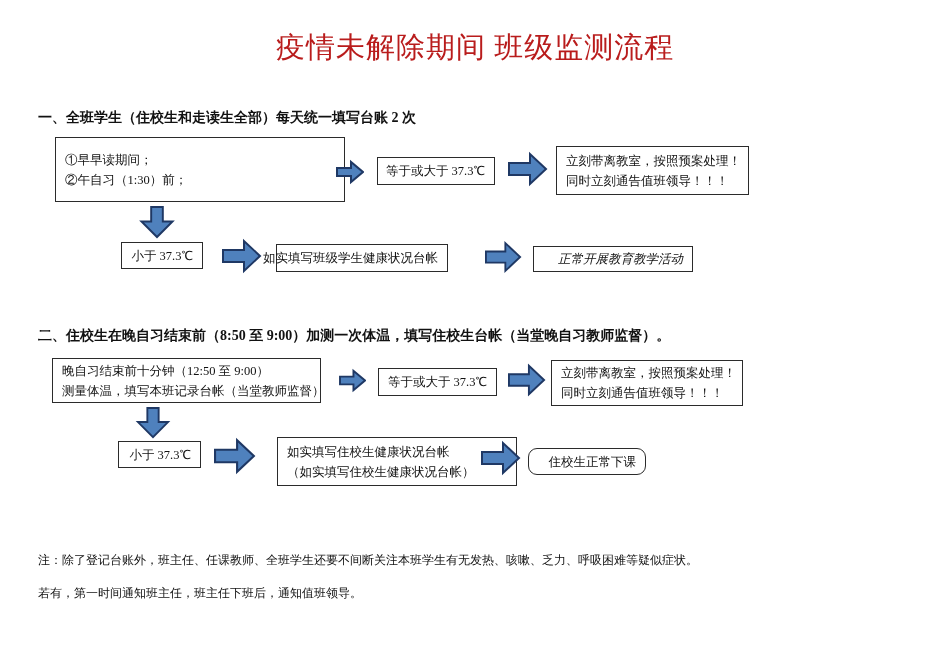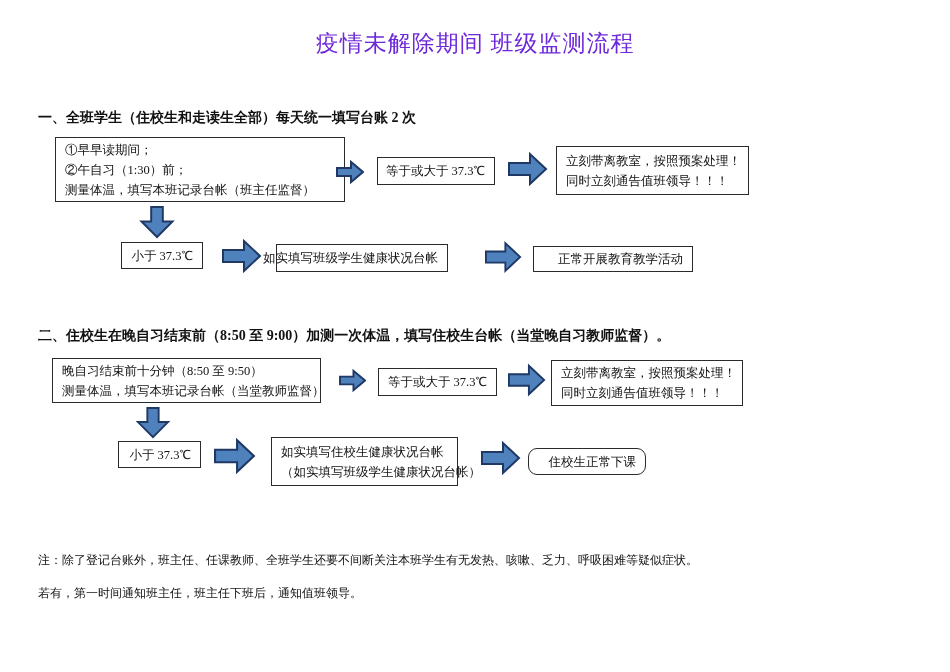--- a/index.html
+++ b/index.html
@@ -12,23 +12,23 @@
     font-family: "Liberation Serif", serif;
     color: #1a1a1a;
     overflow: hidden;
   }
   .title {
     position: absolute;
     top: 28px;
     left: 0;
     width: 100%;
     text-align: center;
-    font-size: 23px;
+    font-size: 29px;
     letter-spacing: 1px;
-    color: #6d28d9;
+    color: #b91c1c;
   }
   .section-heading {
     position: absolute;
     font-size: 14px;
     font-weight: bold;
     color: #111;
     white-space: nowrap;
   }
   .box {
     position: absolute;
@@ -65,21 +65,20 @@
 
 <div class="page">
 
   <div class="title">疫情未解除期间 班级监测流程</div>
 
   <div class="section-heading" style="left:38px; top:109px;">一、全班学生（住校生和走读生全部）每天统一填写台账 2 次</div>
 
   <div class="box left" style="left:55px; top:137px; width:290px; height:65px;">
     <div class="line">①早早读期间；</div>
     <div class="line">②午自习（1:30）前；</div>
-    <div class="line">测量体温，填写本班记录台帐（班主任监督）</div>
   </div>
 
   <svg class="arrow" style="left:336px; top:159px; width:28px; height:26px;" viewBox="0 0 28 26">
     <polygon points="1,9 15,9 15,3 27,13 15,23 15,17 1,17"></polygon>
   </svg>
 
   <div class="box center" style="left:377px; top:157px; width:118px; height:28px;">
     <div class="line">等于或大于 37.3℃</div>
   </div>
 
@@ -105,28 +104,28 @@
   </svg>
 
   <div class="box center" style="left:276px; top:244px; width:172px; height:28px;">
     <div class="line">如实填写班级学生健康状况台帐</div>
   </div>
 
   <svg class="arrow" style="left:485px; top:240px; width:37px; height:34px;" viewBox="0 0 40 36">
     <polygon points="1,12 22,12 22,3 38,18 22,33 22,24 1,24"></polygon>
   </svg>
 
-  <div class="box center" style="left:533px; top:246px; width:160px; height:26px;">
+  <div class="box center" style="left:533px; top:246px; width:160px; height:26px;font-style:italic;">
     <div class="line">正常开展教育教学活动</div>
   </div>
 
   <div class="section-heading" style="left:38px; top:327px;">二、住校生在晚自习结束前（8:50 至 9:00）加测一次体温，填写住校生台帐（当堂晚自习教师监督）。</div>
 
   <div class="box left" style="left:52px; top:358px; width:269px; height:45px;">
-    <div class="line">晚自习结束前十分钟（8:50 至 9:50）</div>
+    <div class="line">晚自习结束前十分钟（12:50 至 9:00）</div>
     <div class="line">测量体温，填写本班记录台帐（当堂教师监督）</div>
   </div>
 
   <svg class="arrow" style="left:339px; top:368px; width:27px; height:25px;" viewBox="0 0 28 26">
     <polygon points="1,9 15,9 15,3 27,13 15,23 15,17 1,17"></polygon>
   </svg>
 
   <div class="box center" style="left:378px; top:368px; width:119px; height:28px;">
     <div class="line">等于或大于 37.3℃</div>
   </div>
@@ -145,23 +144,23 @@
   </svg>
 
   <div class="box center" style="left:118px; top:441px; width:83px; height:27px;">
     <div class="line">小于 37.3℃</div>
   </div>
 
   <svg class="arrow" style="left:214px; top:437px; width:42px; height:38px;" viewBox="0 0 40 36">
     <polygon points="1,12 22,12 22,3 38,18 22,33 22,24 1,24"></polygon>
   </svg>
 
-  <div class="box left" style="left:271px; top:437px; width:187px; height:49px;text-align:right;">
+  <div class="box left" style="left:277px; top:437px; width:240px; height:49px;text-align:right;">
     <div class="line">如实填写住校生健康状况台帐</div>
-    <div class="line">（如实填写班级学生健康状况台帐）</div>
+    <div class="line">（如实填写住校生健康状况台帐）</div>
   </div>
 
   <svg class="arrow" style="left:481px; top:440px; width:40px; height:36px;" viewBox="0 0 40 36">
     <polygon points="1,12 22,12 22,3 38,18 22,33 22,24 1,24"></polygon>
   </svg>
 
   <div class="box center" style="left:528px; top:448px; width:118px; height:27px;border-radius:9px;">
     <div class="line">住校生正常下课</div>
   </div>
 

